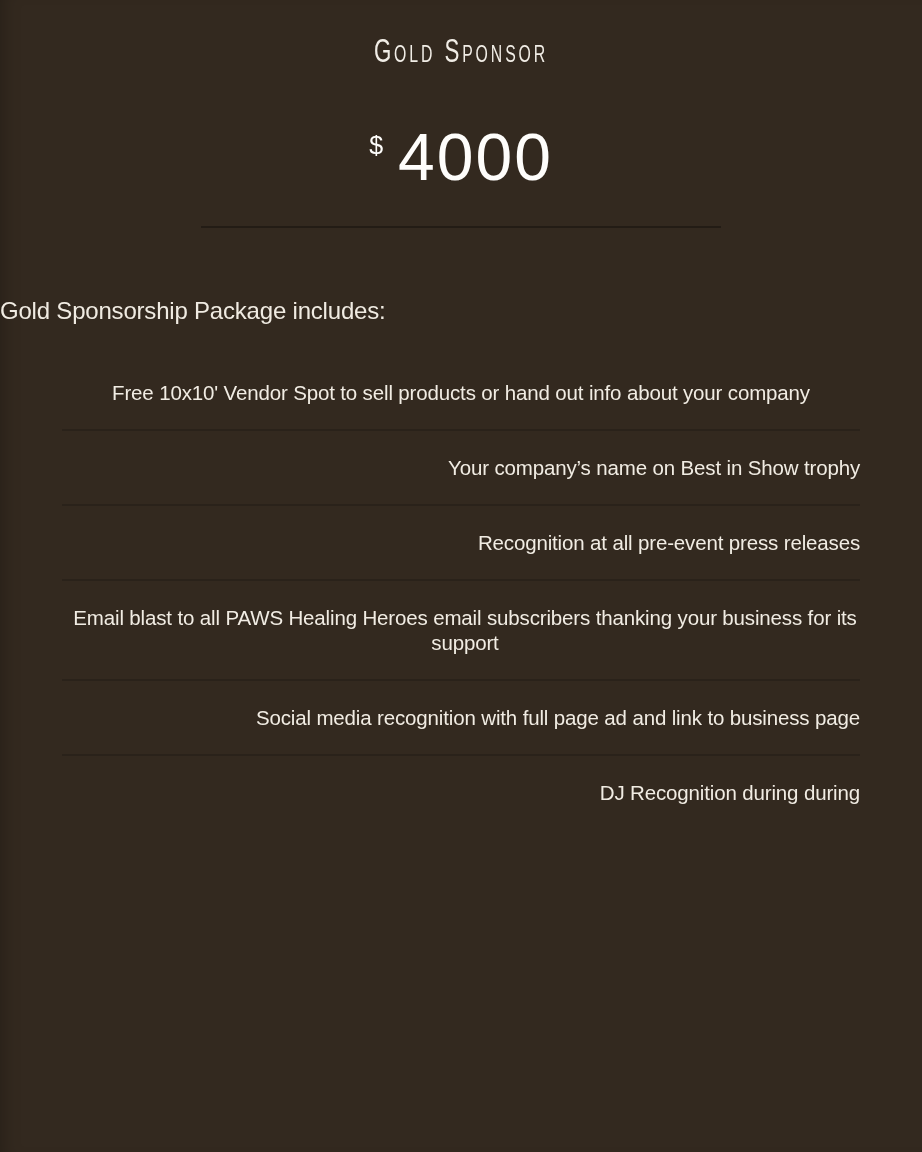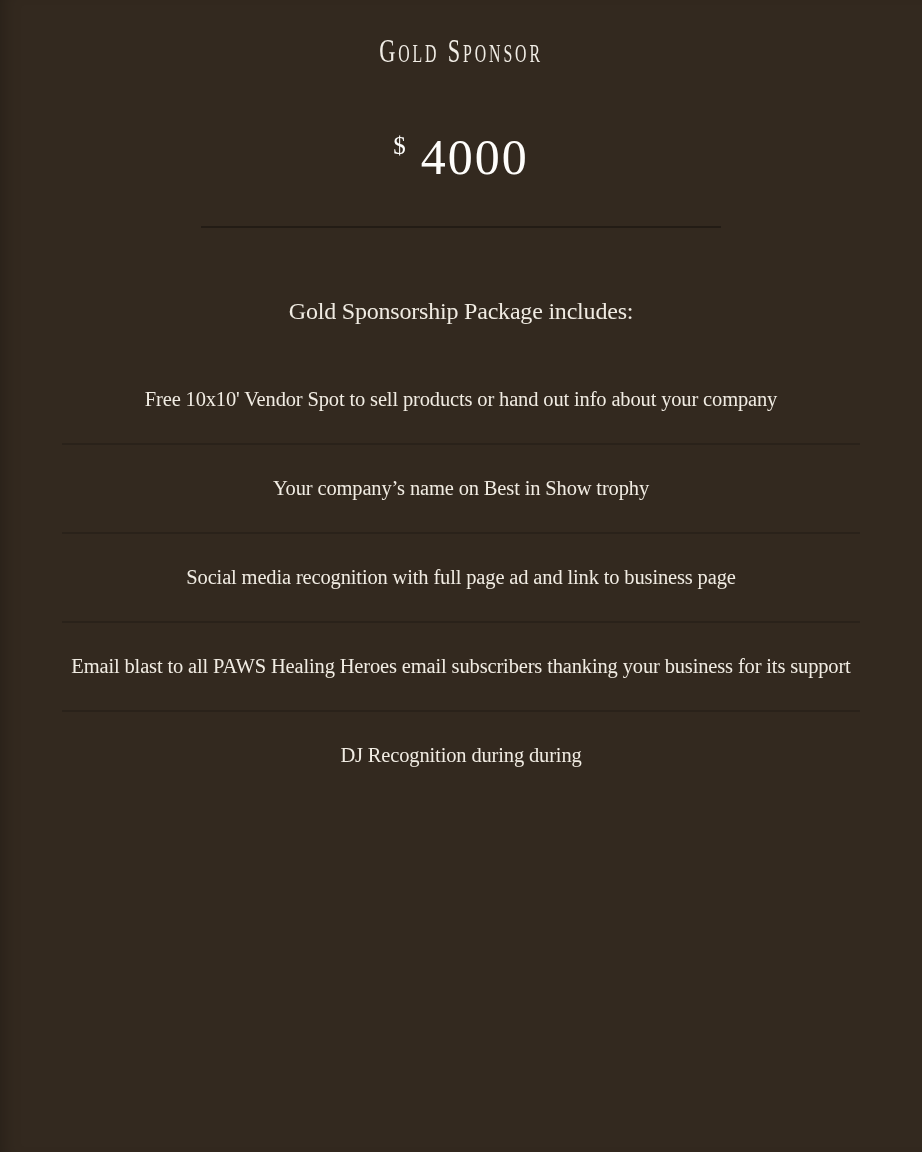--- a/index.html
+++ b/index.html
@@ -11,21 +11,20 @@
     height: 1152px;
     overflow: hidden;
     background: #33291f;
     font-family: "Liberation Sans", sans-serif;
   }
   .card {
     position: relative;
     width: 100%;
     height: 100%;
     box-shadow: inset 16px 0 20px -16px rgba(0,0,0,0.30);
-    font-family: Liberation Serif, serif;
   }
 
   
   .tier-title {
     padding-top: 30px;
     text-align: center;
     color: #f1ede6;
     font-variant: small-caps;
     font-weight: 300;
     font-size: 31px;
@@ -44,58 +43,58 @@
     color: #fefdfb;
   }
   .price .currency {
     font-size: 25px;
     line-height: 25px;
     margin-top: 9px;
     margin-right: 15px;
     font-weight: 400;
   }
   .price .amount {
-    font-size: 50px;
+    font-size: 66px;
     line-height: 66px;
     letter-spacing: 2px;
     font-weight: 400;
   }
 
   .price-divider {
     width: 520px;
     margin: 36px auto 0;
     border: none;
     border-top: 2px solid rgba(0,0,0,0.30);
   }
 
   
   .includes-heading {
     margin-top: 68px;
-    text-align: center;
     font-size: 24px;
     line-height: 30px;
     color: #f0ebe2;
     letter-spacing: -0.2px;
   }
 
   
   .benefits-list {
     margin: 30px 62px 0;
   }
   .benefit-row {
     padding: 24px 0;
     display: flex;
     justify-content: center;
     align-items: center;
   }
   .benefit-row + .benefit-row {
     border-top: 2px solid rgba(0,0,0,0.16);
+    justify-content: flex-end;
   }
   .benefit-row p {
-    margin: 7px;
+    margin: 0;
     max-width: 790px;
     text-align: center;
     font-size: 20.5px;
     line-height: 25px;
     letter-spacing: -0.15px;
     color: #f1ece3;
   }
 </style>
 </head>
 <body>
@@ -119,27 +118,30 @@
   </div>
 
   <div class="benefit-row">
     <p>Your company’s name on Best in Show trophy</p>
   </div>
 
 
 
 
 
-
   <div class="benefit-row">
-    <p>Social media recognition with full page ad and link to business page</p>
+    <p>Recognition at all pre-event press releases</p>
   </div>
 
   <div class="benefit-row">
     <p>Email blast to all PAWS Healing Heroes email subscribers thanking your business for its support</p>
+  </div>
+
+  <div class="benefit-row">
+    <p>Social media recognition with full page ad and link to business page</p>
   </div>
 
   <div class="benefit-row">
     <p>DJ Recognition during during</p>
   </div>
 </div>
 
 </div>
 
 </body></html>

